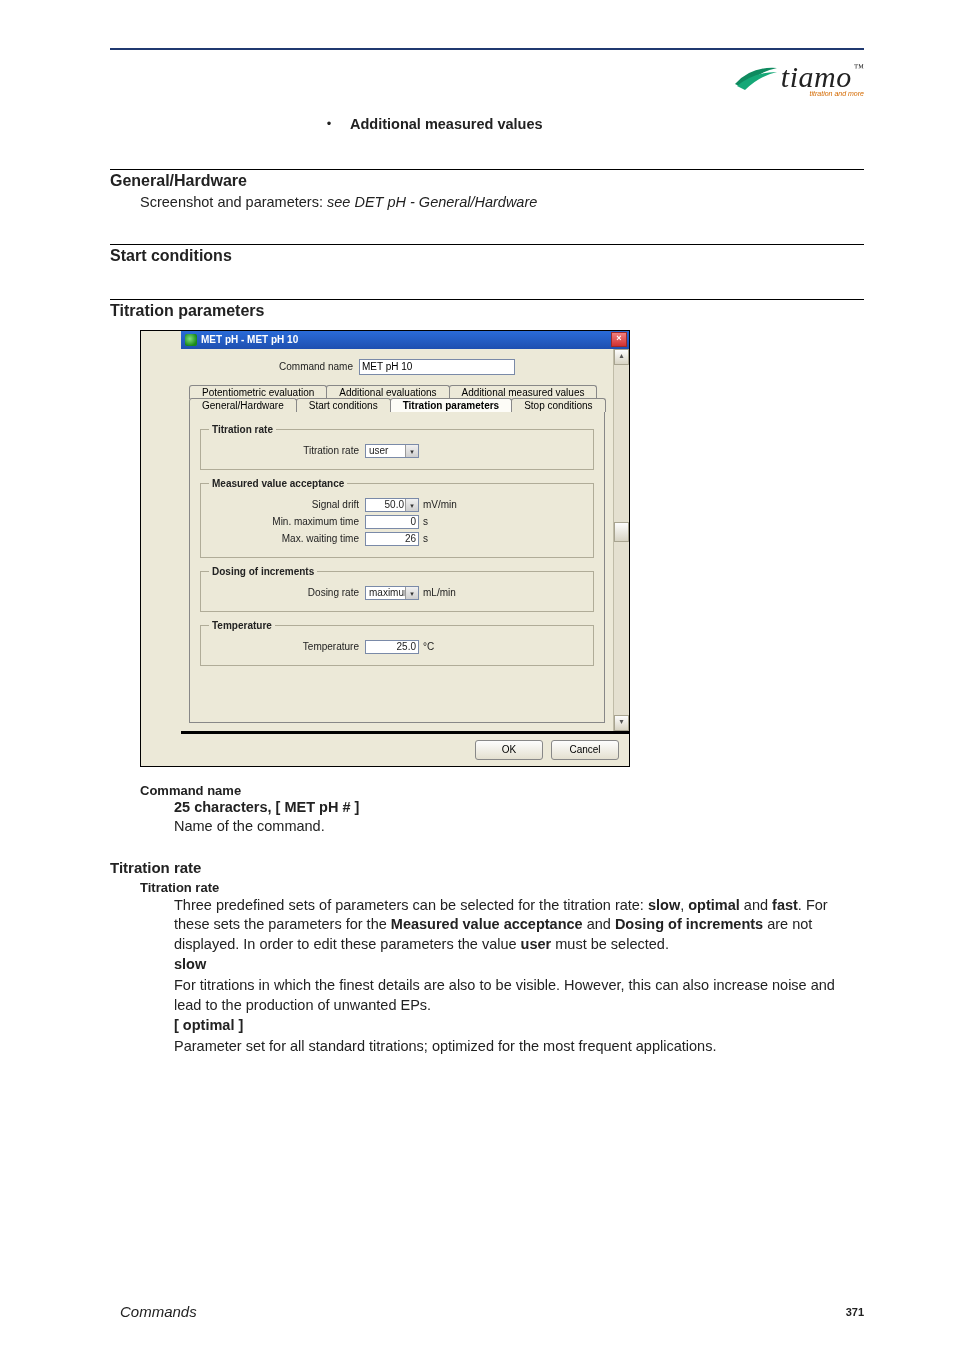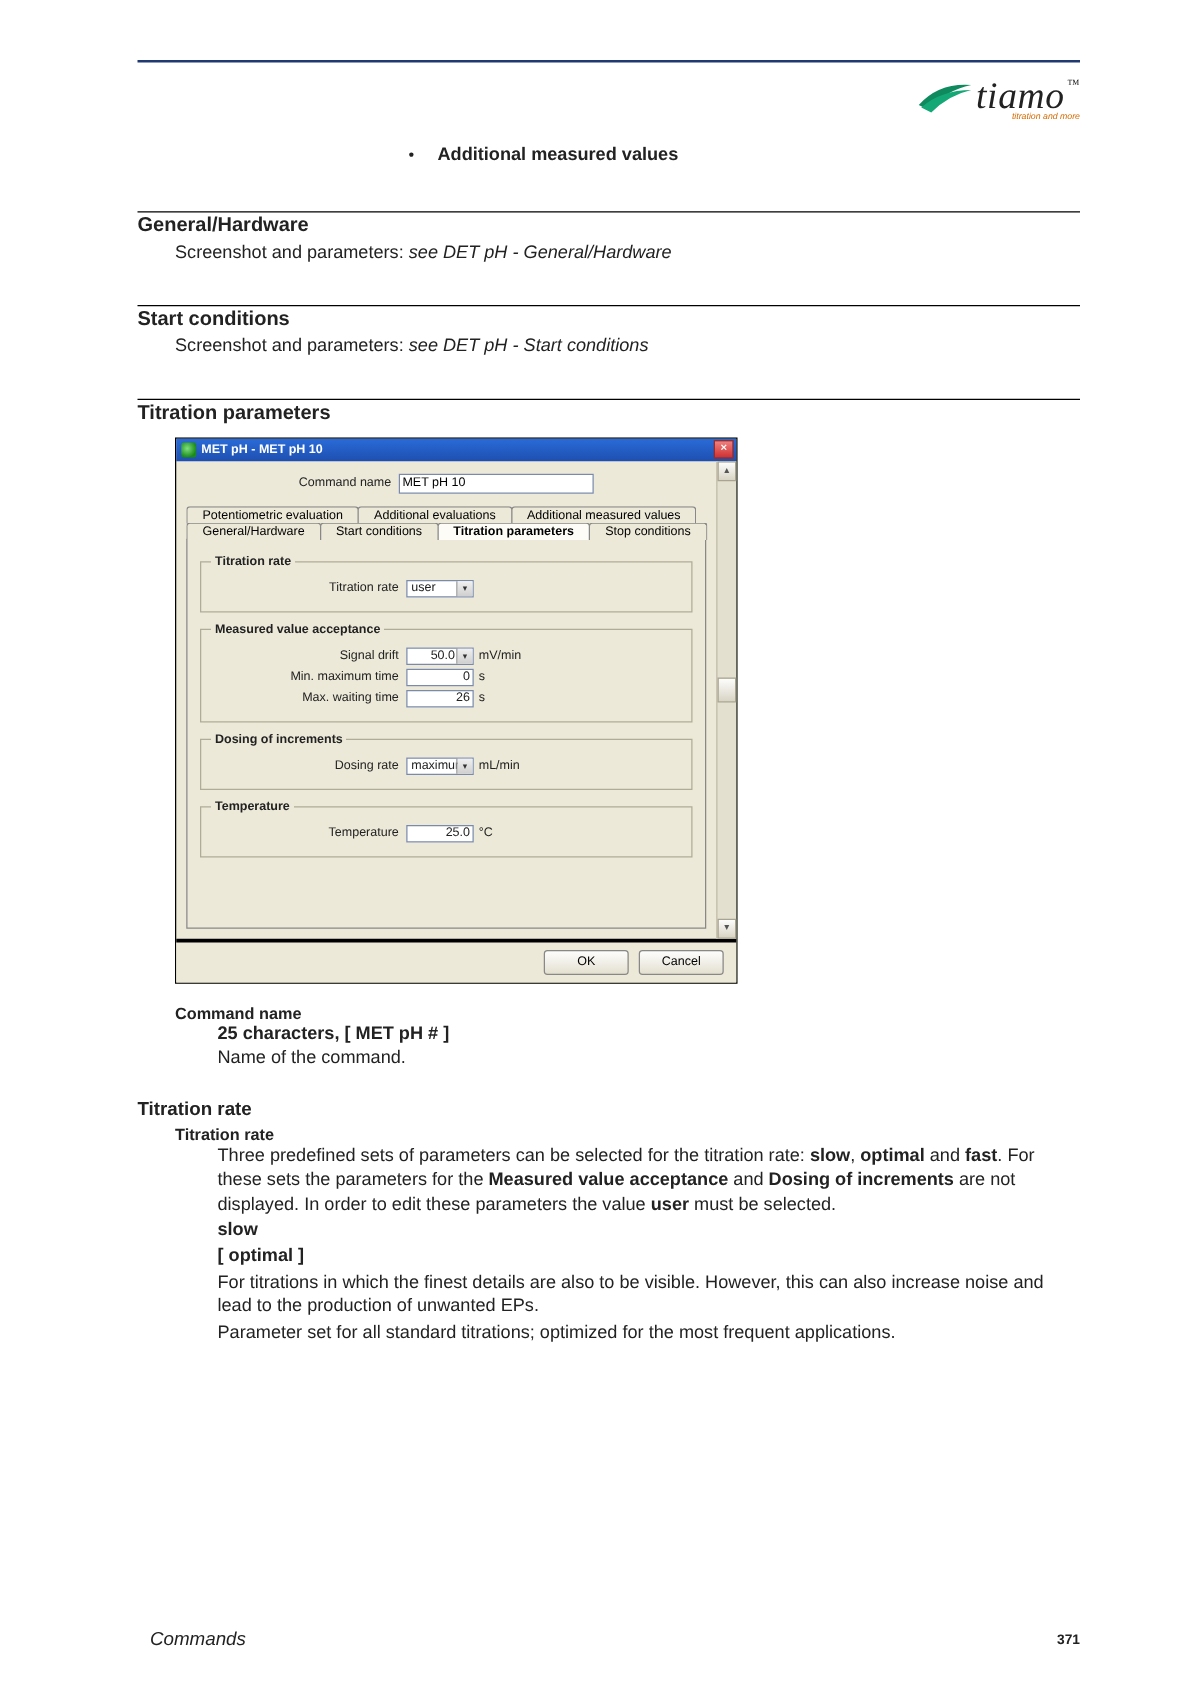--- a/index.html
+++ b/index.html
@@ -100,20 +100,21 @@
   .footer .fl { font-style: italic; }
   .footer .fr { font-weight: bold; font-size:11px;}
   
   .dlg-wrap {
     margin: 10px 0 16px 30px;
     width: 448px;
     border: 1px solid #000;
     font-family: Tahoma, Arial, sans-serif;
     font-size: 10px;
     background: #ece9d8;
+    padding-left: 40px;
   }
   .dlg-titlebar {
     height: 18px;
     background: linear-gradient(to bottom, #2a6bd8, #1e4fb0);
     color: #fff;
     display: flex;
     align-items: center;
     justify-content: space-between;
     padding: 0 2px 0 4px;
     font-size: 10px;
@@ -299,23 +300,20 @@
       </div>
     </div>
   </div>
 
   <h2 class="sec">General/Hardware</h2>
   <div class="sec-body">
     <span>Screenshot and parameters: </span><span class="it">see DET pH - General/Hardware</span>
   </div>
 
   <h2 class="sec">Start conditions</h2>
-  <div class="sec-body">
-    <span>Screenshot and parameters: </span><span class="it">see DET pH - Start conditions</span>
-  </div>
 
   <h2 class="sec">Titration parameters</h2>
 
   <div class="dlg-wrap">
     <div class="dlg-titlebar">
       <span class="tb-left">
         <span class="tb-icon"></span>
         <span>MET pH - MET pH 10</span>
       </span>
       <span class="tb-close">×</span>
@@ -418,22 +416,22 @@
     <div class="def">Name of the command.</div>
   </div>
 
   <h3 class="sub">Titration rate</h3>
   <div class="dl">
     <div class="term">Titration rate</div>
     <div class="def2">
       <span>Three predefined sets of parameters can be selected for the titration rate: </span><span class="b">slow</span><span>, </span><span class="b">optimal</span><span> and </span><span class="b">fast</span><span>. For these sets the parameters for the </span><span class="b">Measured value acceptance</span><span> and </span><span class="b">Dosing of increments</span><span> are not displayed. In order to edit these parameters the value </span><span class="b">user</span><span> must be selected.</span>
     </div>
     <div class="def2"><span class="b">slow</span></div>
+    <div class="def2">For titrations in which the finest details are also to be visible. However, this can also increase noise and lead to the production of unwanted EPs.</div>
     <div class="def2"><span class="b">[ optimal ]</span></div>
-    <div class="def2">For titrations in which the finest details are also to be visible. However, this can also increase noise and lead to the production of unwanted EPs.</div>
     <div class="def2">Parameter set for all standard titrations; optimized for the most frequent applications.</div>
   </div>
 
   <div class="footer">
     <span class="fl">Commands</span>
     <span class="fr">371</span>
   </div>
 </div>
 
 </body></html>

